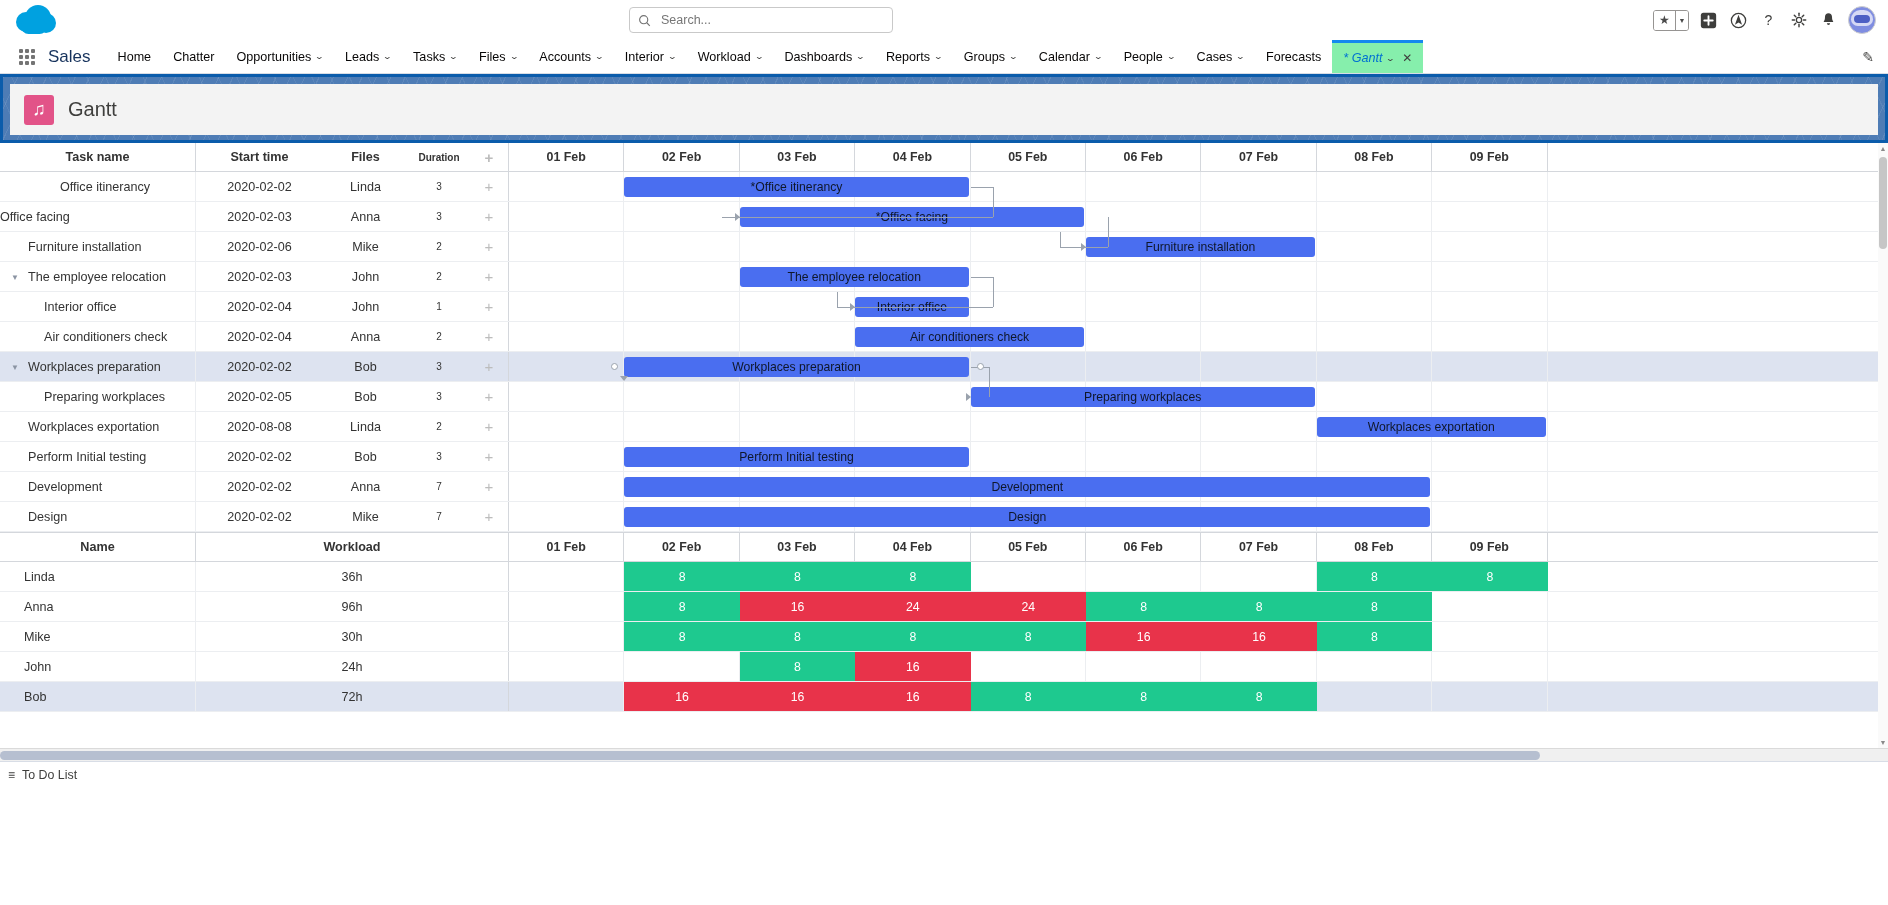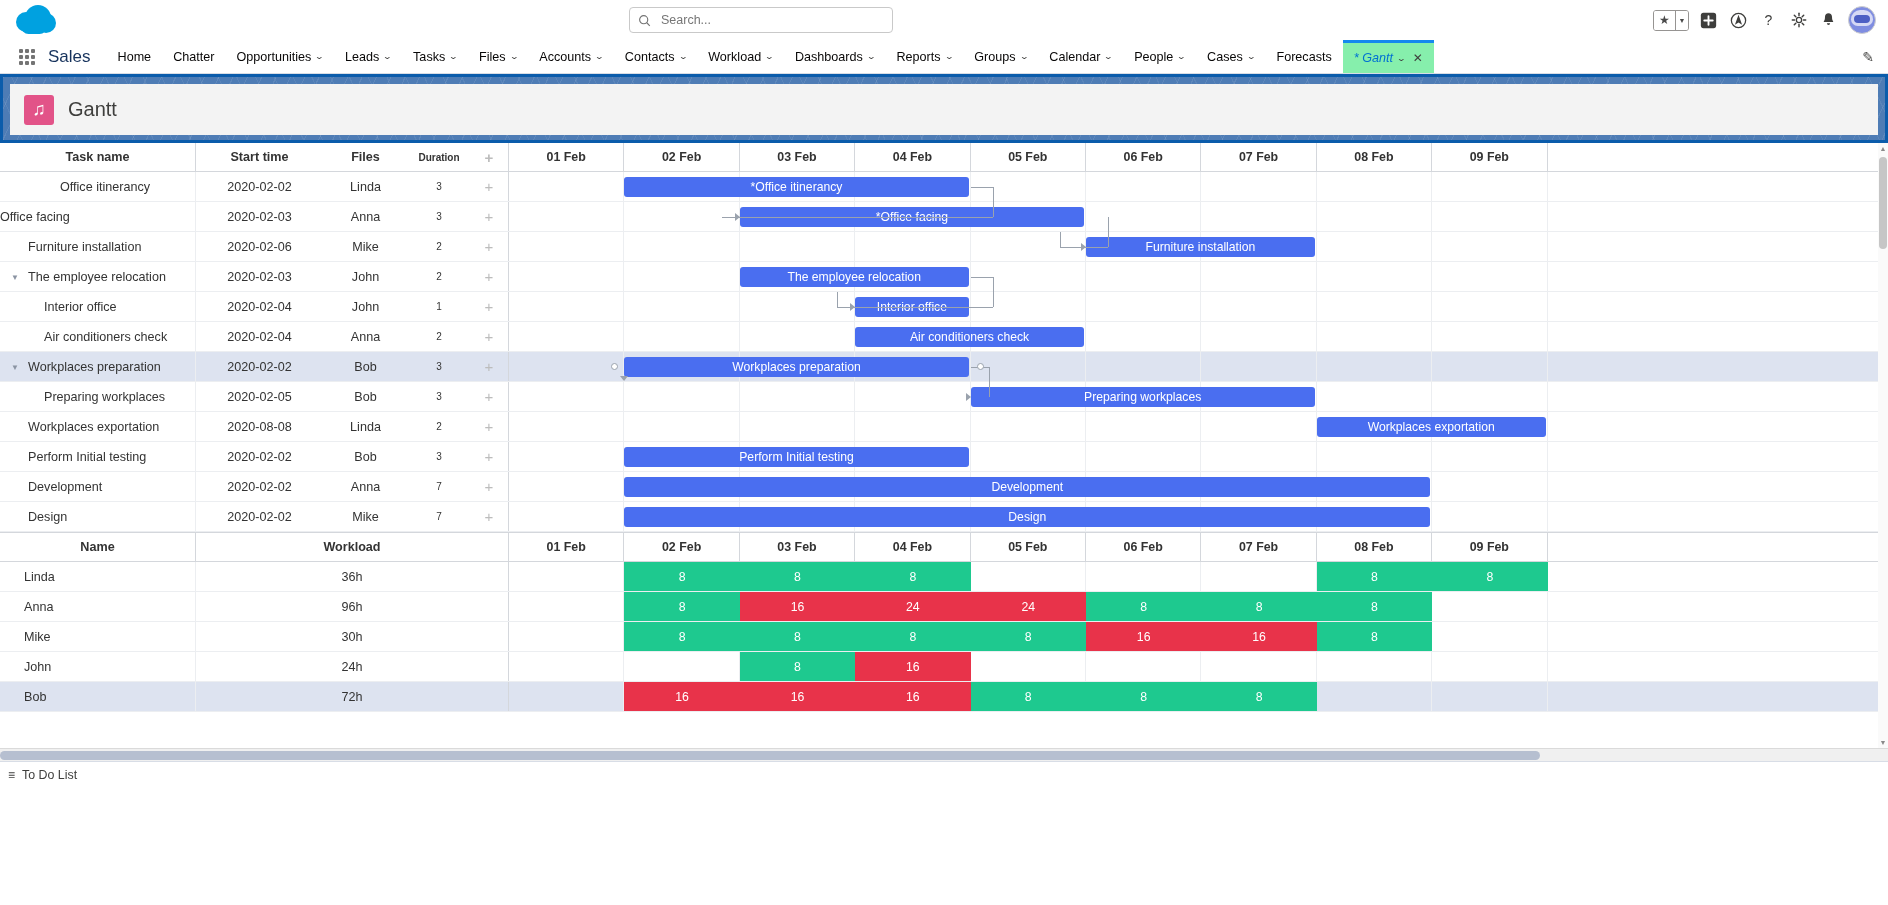--- a/index.html
+++ b/index.html
@@ -110,21 +110,21 @@
 
   .dayhdrs { position: absolute; inset: 0; display: flex; }
   .dayhdr { width: 115.4px; flex: none; border-right: 1px solid #d4d7dc;
             display: flex; align-items: center; justify-content: center;
             font-size: 12.4px; font-weight: bold; color: #333; }
 
   
   .bar {
     position: absolute; height: 20px; top: 5px; background: #4a6ef0; border-radius: 3px;
     display: flex; align-items: center; justify-content: center;
-    color: #ffffff; font-size: 12.2px; white-space: nowrap; overflow: hidden; cursor: pointer;
+    color: #0f172a; font-size: 12.2px; white-space: nowrap; overflow: hidden; cursor: pointer;
   }
 
   
   .conn { position: absolute; background: #9aa2ad; }
   .conn-h { height: 1px; }
   .conn-v { width: 1px; }
   .arrowr { position: absolute; width: 0; height: 0;
             border-top: 4px solid transparent; border-bottom: 4px solid transparent;
             border-left: 5px solid #9aa2ad; }
   .arrowd { position: absolute; width: 0; height: 0;
@@ -265,21 +265,21 @@
       </div>
       <div class="navitem">
         <span class="lbl">Files</span>
         <span class="cv">⌄</span>
       </div>
       <div class="navitem">
         <span class="lbl">Accounts</span>
         <span class="cv">⌄</span>
       </div>
       <div class="navitem">
-        <span class="lbl">Contacts</span>
+        <span class="lbl">Interior</span>
         <span class="cv">⌄</span>
       </div>
       <div class="navitem">
         <span class="lbl">Workload</span>
         <span class="cv">⌄</span>
       </div>
       <div class="navitem">
         <span class="lbl">Dashboards</span>
         <span class="cv">⌄</span>
       </div>

